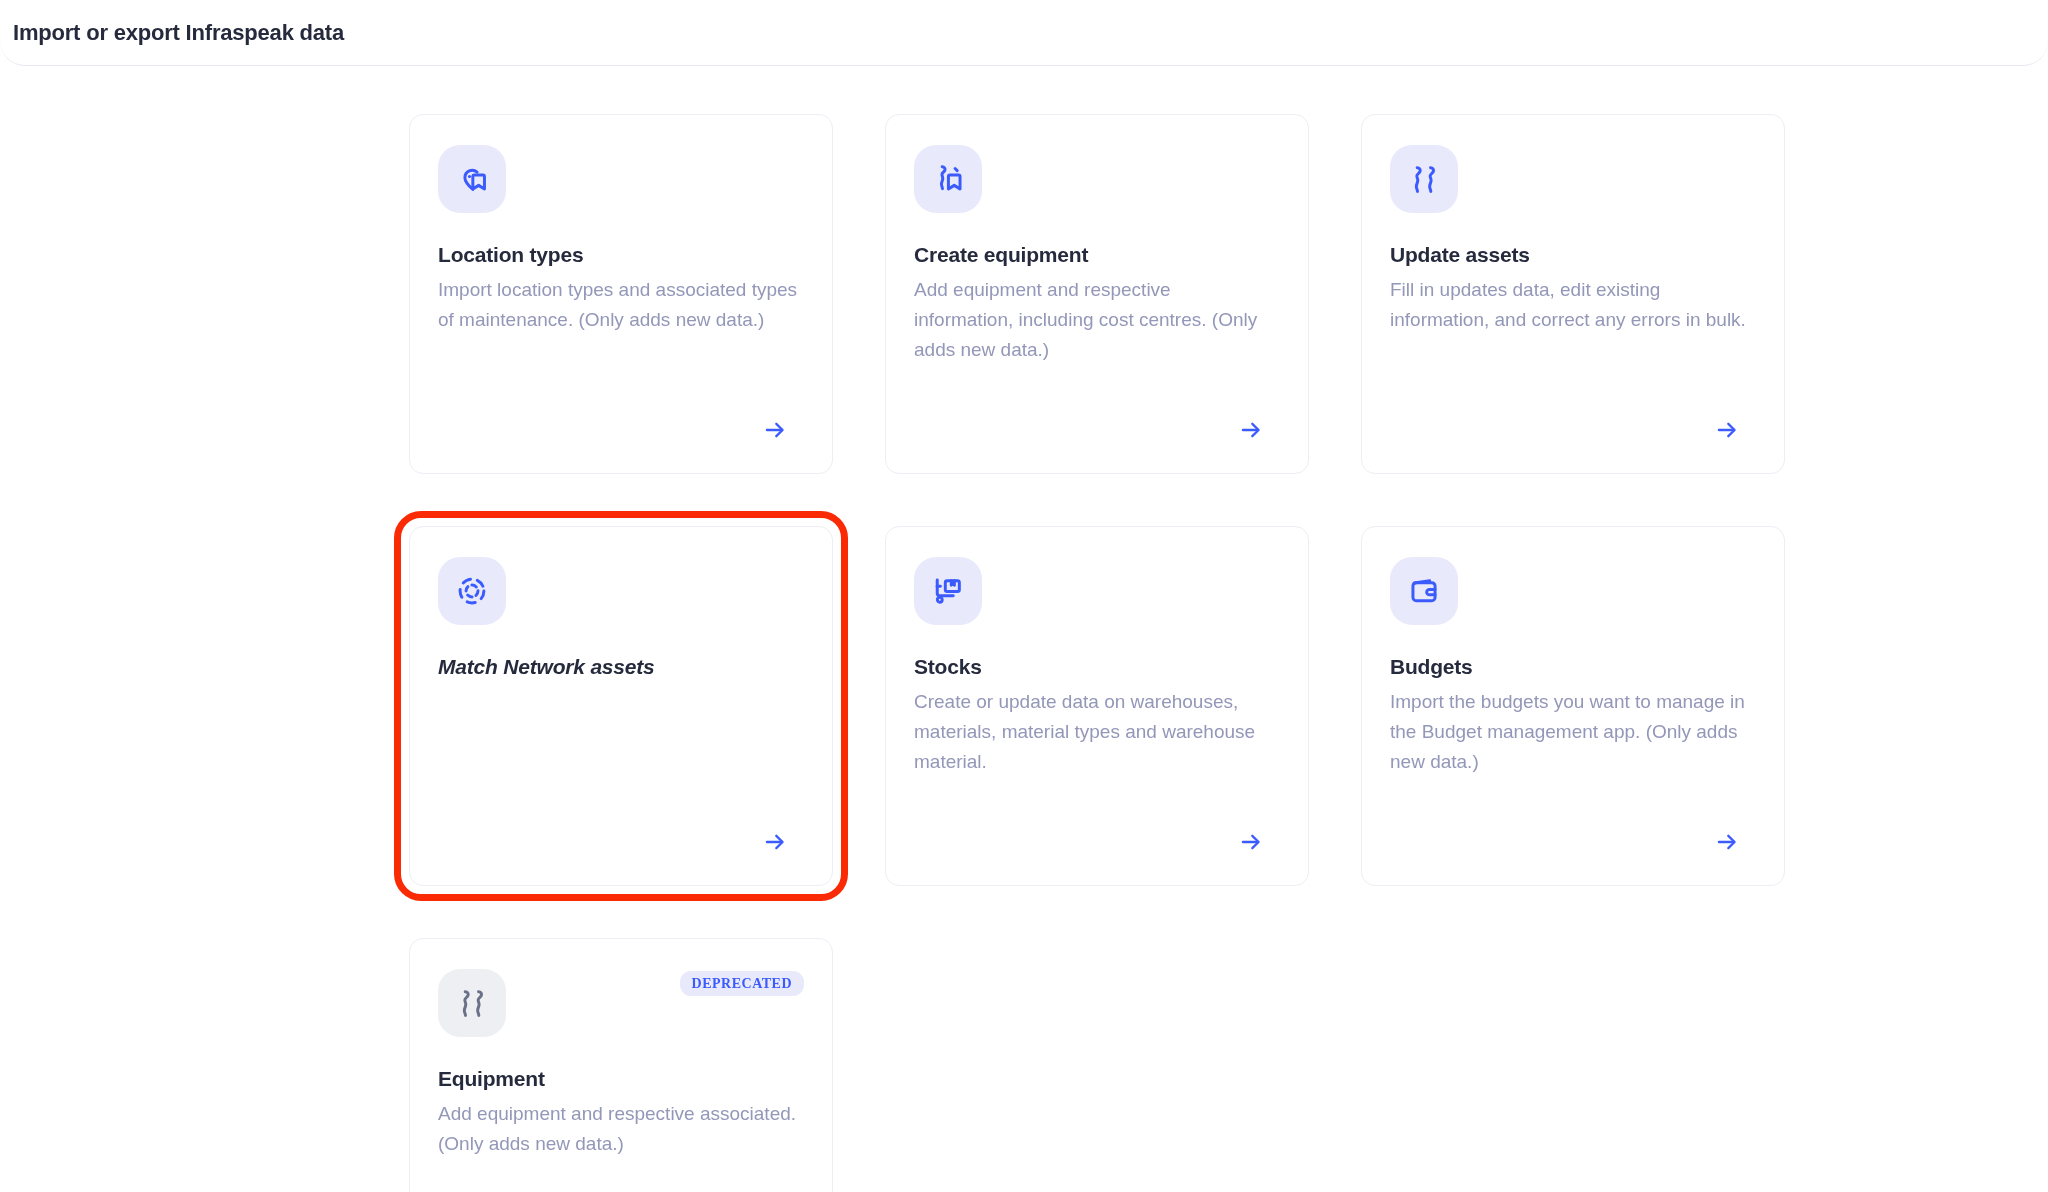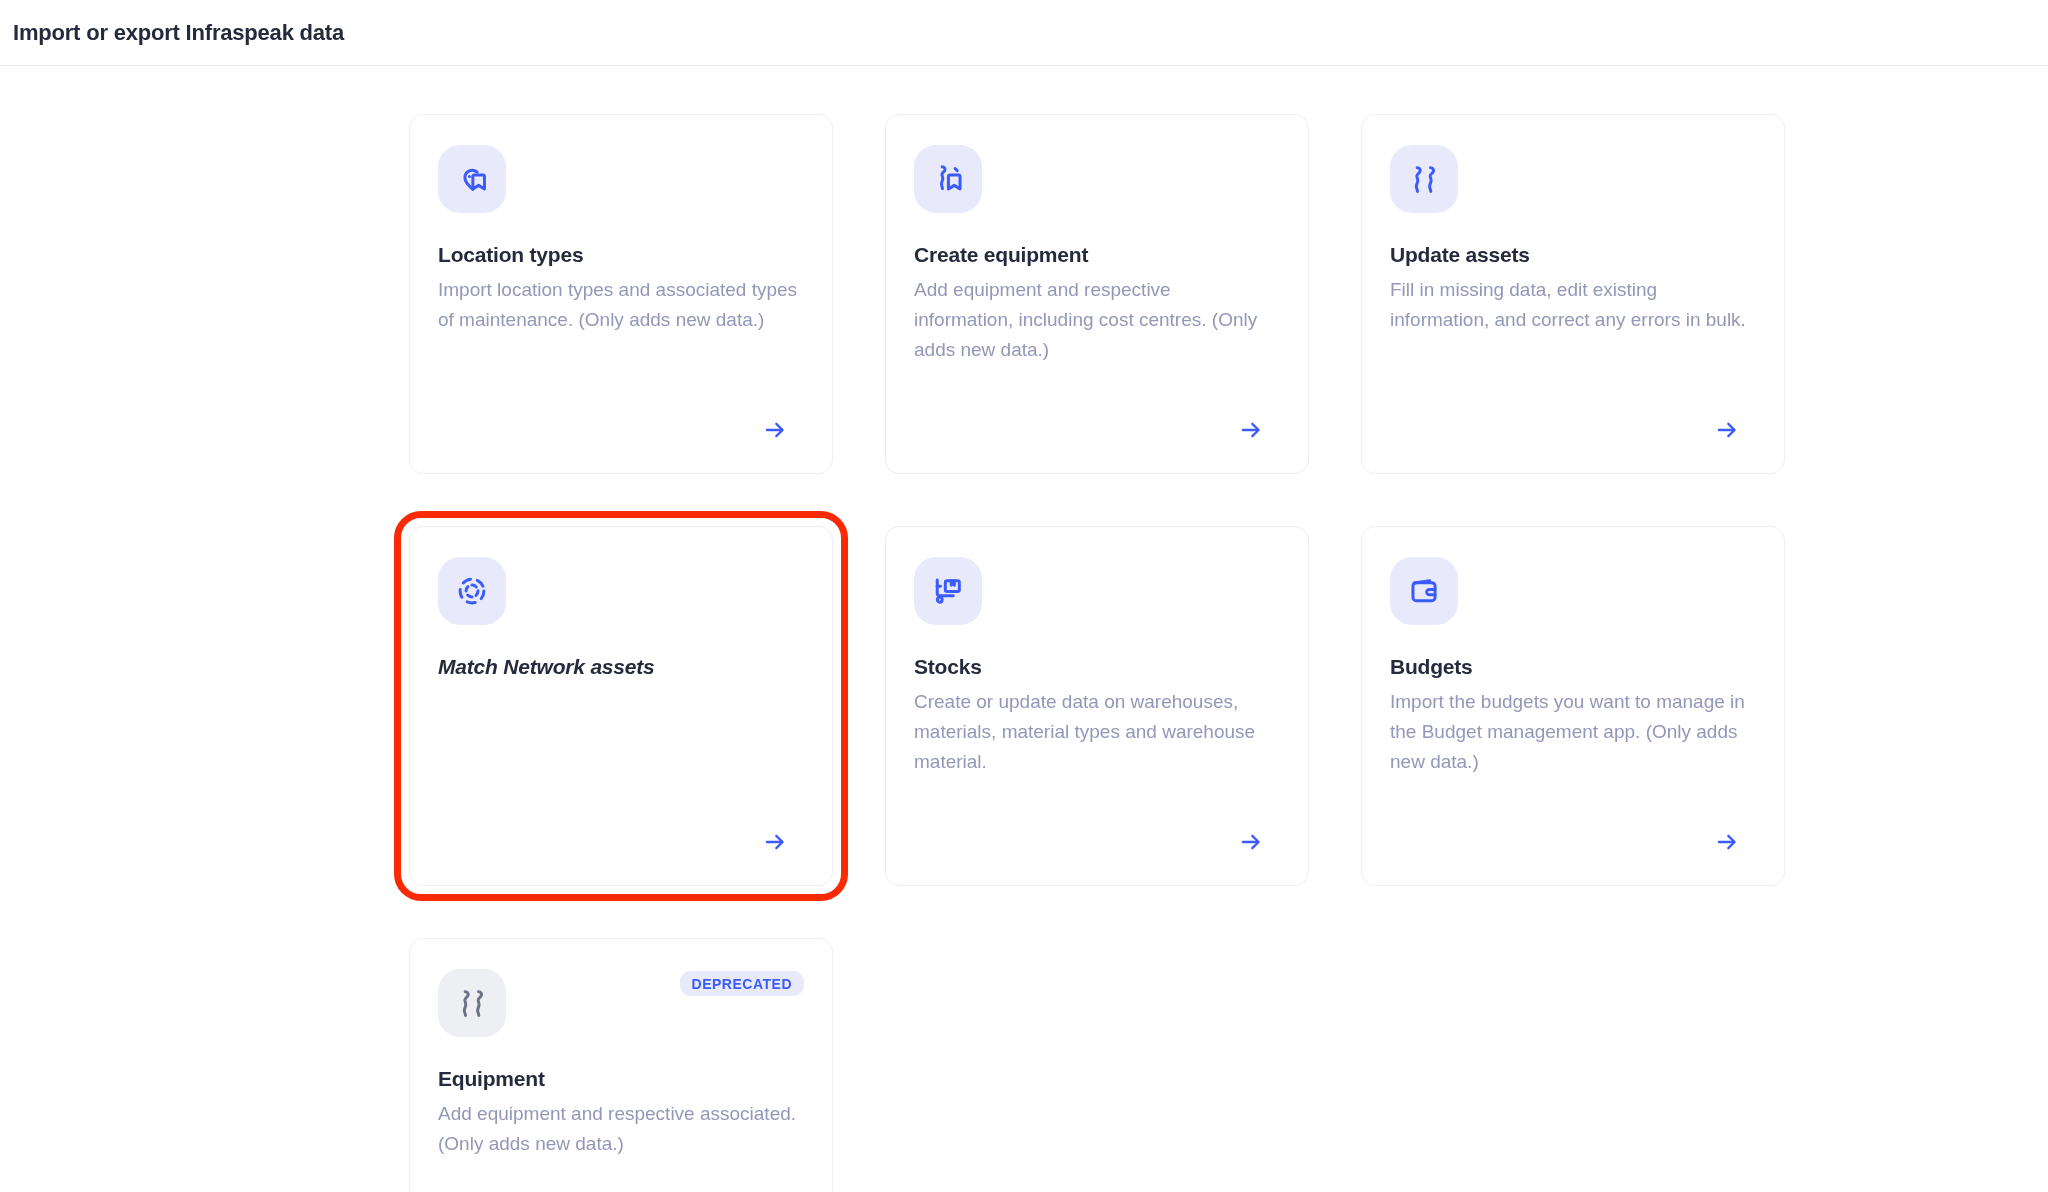--- a/index.html
+++ b/index.html
@@ -13,20 +13,21 @@
   }
 
   
   .page-header {
     height: 66px;
     display: flex;
     align-items: center;
     padding-left: 13px;
     border-bottom: 1px solid #e8e9ef;
     background: #ffffff;
+    border-radius: 25px;
   }
   .page-title {
     font-size: 22px;
     font-weight: 700;
     color: #252a3d;
     letter-spacing: -0.2px;
   }
 
   
   .content {
@@ -114,20 +115,21 @@
     position: absolute;
     top: 32px;
     right: 28px;
     background: #e8e9fb;
     color: #3b5bfd;
     font-size: 14px;
     font-weight: 700;
     letter-spacing: 0.5px;
     padding: 5px 12px 4px 12px;
     border-radius: 11px;
+    font-family: Liberation Serif, serif;
   }
 </style>
 </head>
 <body>
 
 <div class="page-header">
   <div class="page-title">Import or export Infraspeak data</div>
 </div>
 
 <div class="content">
@@ -176,21 +178,21 @@
       </div>
       <div class="card-slot">
         <div class="card">
           <div class="icon-badge">
             <svg width="34" height="34" viewBox="0 0 24 24">
               <path fill="none" stroke="#3b5bfd" stroke-width="2.1" stroke-linecap="round" stroke-linejoin="round" d="M7.2 4c1.6 0 2.5 1.3 2 2.6-.5 1.3-1.9 1.8-2.2 3-.3 1.2.6 2 .6 3.4 0 1.6-1 2.6-1 4.3 0 1.5.8 2.4.8 3.6"></path>
               <path fill="none" stroke="#3b5bfd" stroke-width="2.1" stroke-linecap="round" stroke-linejoin="round" d="M16.6 4c1.6 0 2.5 1.3 2 2.6-.5 1.3-1.9 1.8-2.2 3-.3 1.2.6 2 .6 3.4 0 1.6-1 2.6-1 4.3 0 1.5.8 2.4.8 3.6"></path>
             </svg>
           </div>
           <div class="card-title">Update assets</div>
-          <div class="card-desc">Fill in missing data, edit existing information, and correct any errors in bulk.</div>
+          <div class="card-desc">Fill in updates data, edit existing information, and correct any errors in bulk.</div>
           <div class="card-footer">
             <button class="arrow-btn">
               <svg width="26" height="26" viewBox="0 0 24 24" fill="none" stroke="#3b5bfd" stroke-width="2.1" stroke-linecap="round" stroke-linejoin="round">
                 <path d="M4.5 12h14"></path>
                 <path d="M13.2 6.3L19 12l-5.8 5.7"></path>
               </svg>
             </button>
           </div>
         </div>
       </div>

